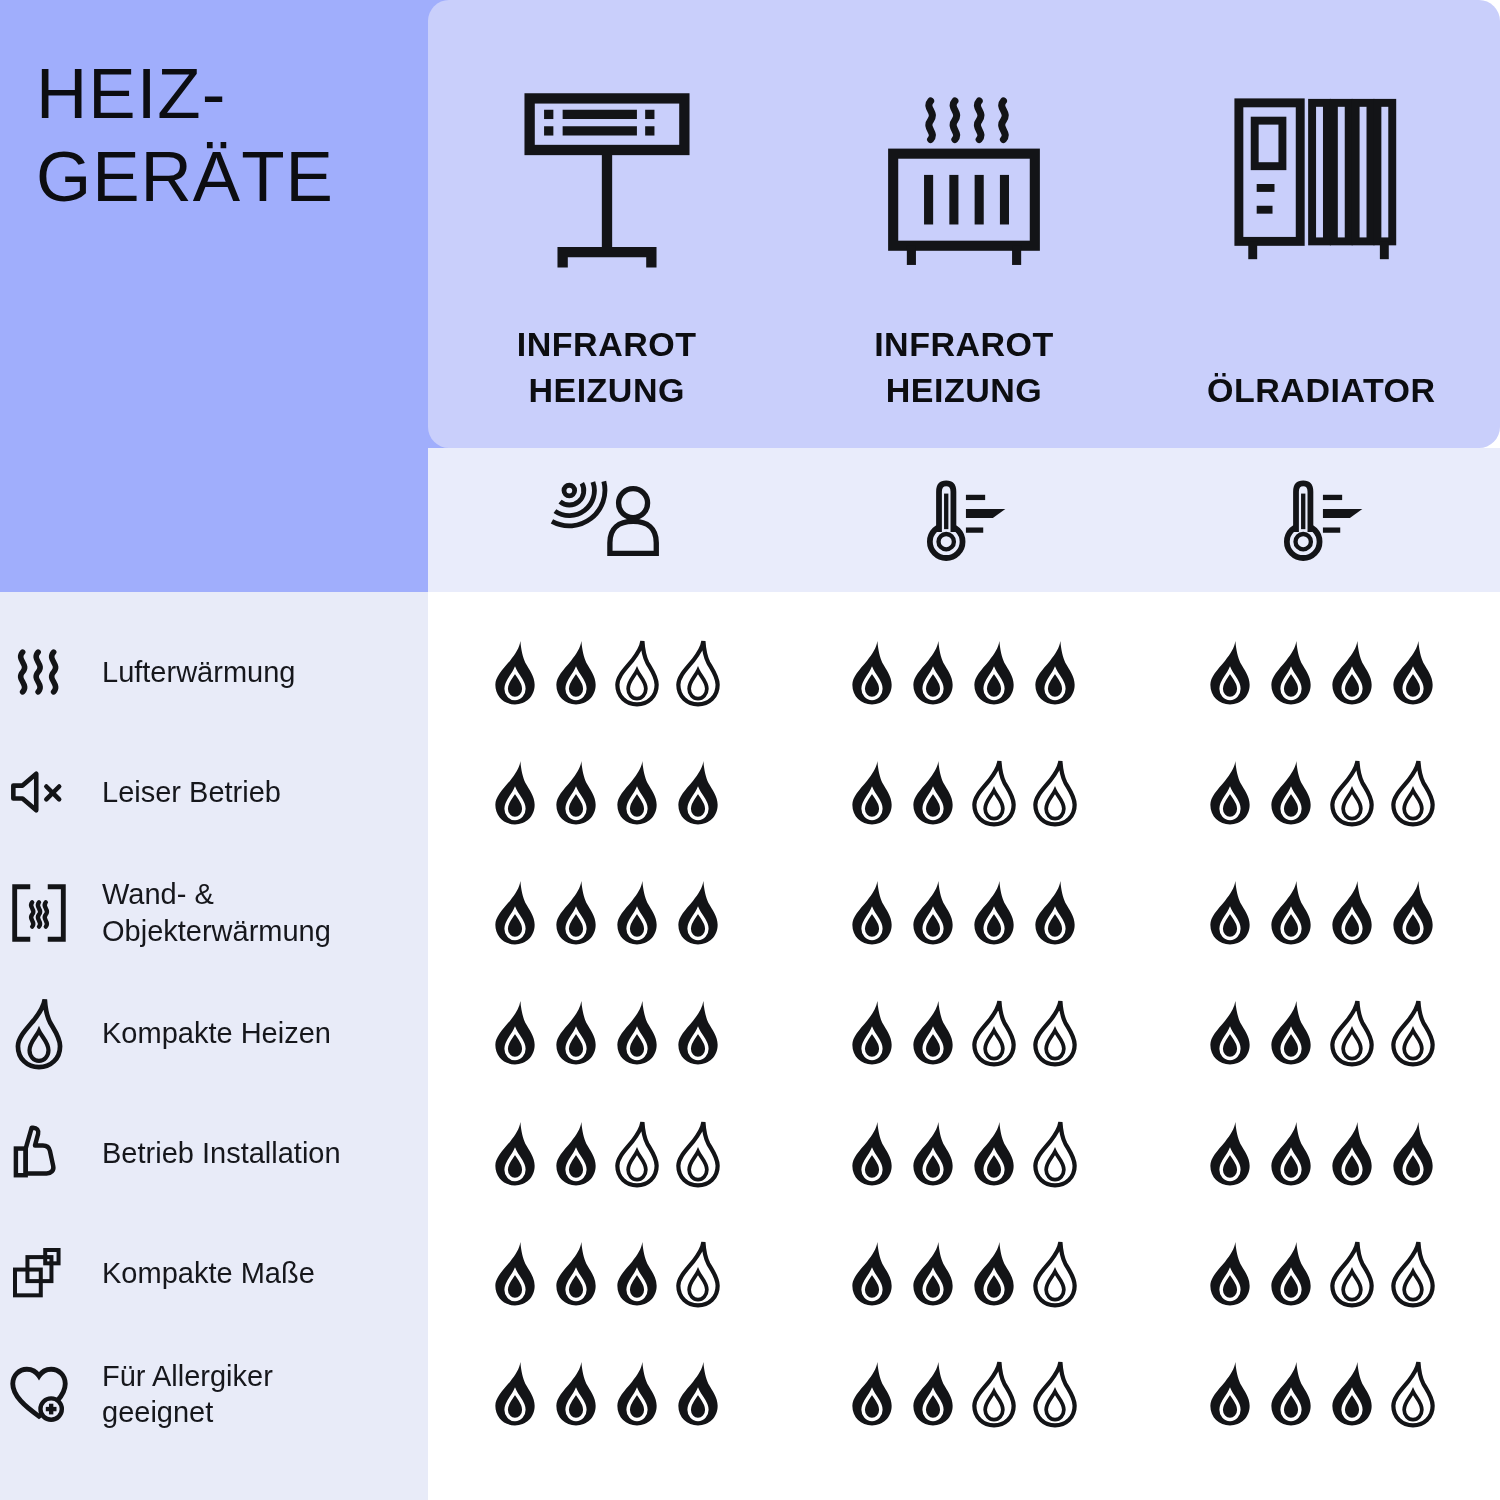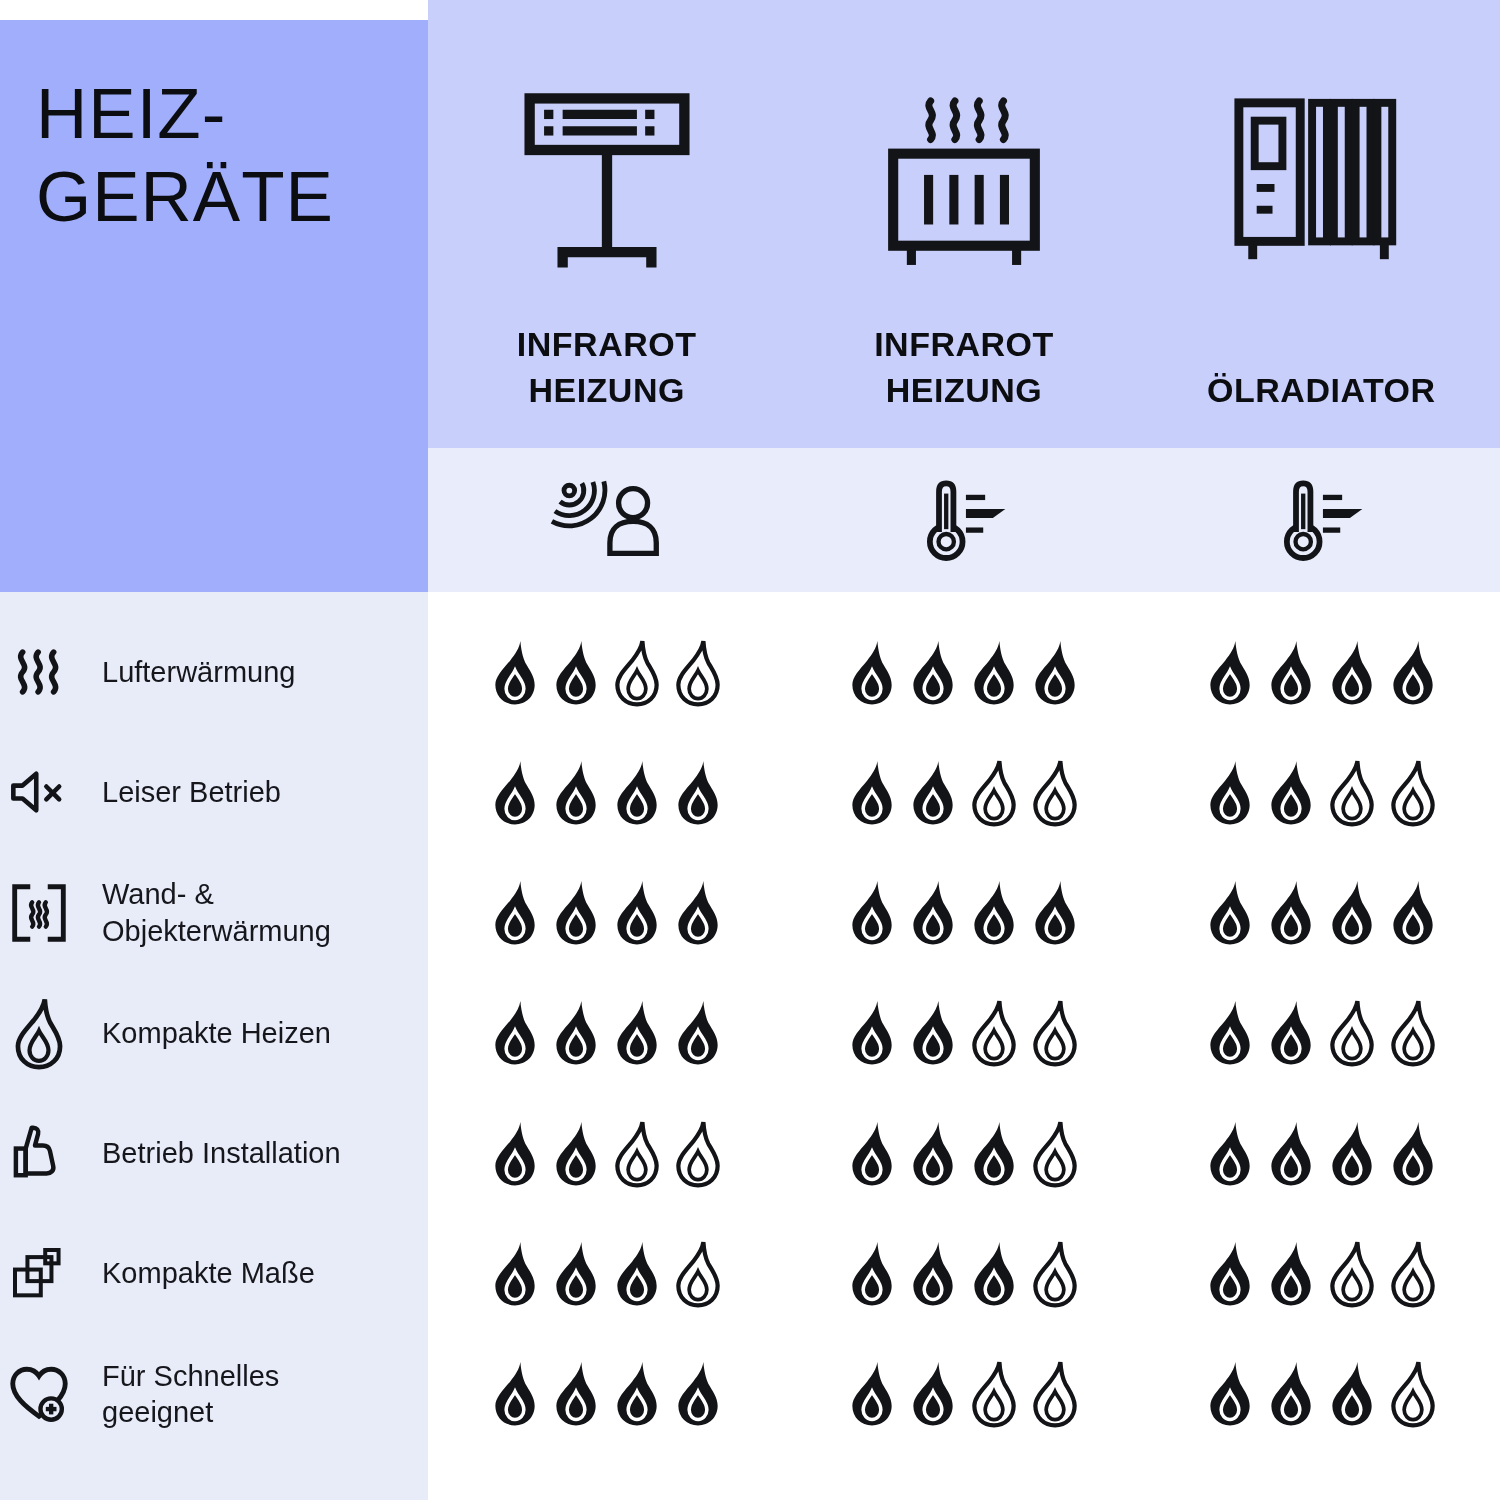--- a/index.html
+++ b/index.html
@@ -1,22 +1,22 @@
 <!DOCTYPE html>
 <html><head>
 <meta charset="utf-8">
 <style>
   html,body{margin:0;padding:0;background:#fff;}
   .page{position:relative;width:1500px;height:1500px;overflow:hidden;
         font-family:"Liberation Sans",sans-serif;color:#121318;}
-  .title-block{position:absolute;left:0;top:0;width:472px;height:592px;background:#a0aefc;margin-top:20px;}
+  .title-block{position:absolute;left:0;top:0;width:472px;height:592px;background:#a0aefc;}
   .page-title{margin:52px 0 0 36px;font-size:71px;font-weight:400;line-height:1.17;
               letter-spacing:1px;color:#0c0d11;white-space:pre-line;}
   .header{position:absolute;left:428px;top:0;width:1072px;height:448px;background:#c9cffb;
-          display:grid;grid-template-columns:repeat(3,1fr);}
+          display:grid;grid-template-columns:repeat(3,1fr);border-radius:21px;}
   .hcol{display:flex;flex-direction:column;align-items:center;justify-content:flex-end;
         padding-bottom:34px;}
   .dicon{height:195px;display:flex;align-items:center;justify-content:center;margin-bottom:40px;}
   .hlabel{height:94px;display:flex;flex-direction:column;justify-content:flex-end;
           text-align:center;font-size:34px;font-weight:700;line-height:1.35;
           letter-spacing:.5px;white-space:pre-line;color:#0c0d11;}
   .strip{position:absolute;left:428px;top:448px;width:1072px;height:144px;background:#e9ecfb;
          display:grid;grid-template-columns:repeat(3,1fr);}
   .scell{display:flex;align-items:center;justify-content:center;}
   .rail{position:absolute;left:0;top:592px;width:428px;height:908px;background:#e8ebf8;
@@ -197,21 +197,21 @@
   </div>
       <div class="feature-row">
     <div class="ficon">
           <svg width="70" height="70" viewBox="0 0 72 72">
    <path d="M36 59 C22 49 9 38 9 25.5 C9 17 15.5 10.5 23.5 10.5 C28.8 10.5 33.2 13 36 17.5 C38.8 13 43.2 10.5 48.5 10.5 C56.5 10.5 63 17 63 25.5 C63 38 50 49 36 59 Z" stroke="#131417" fill="none" stroke-width="5"></path>
    <circle cx="48.5" cy="51.5" r="11" fill="#e8ebf8" stroke="#131417" stroke-width="4.5"></circle>
    <line x1="48.5" y1="46" x2="48.5" y2="57" stroke="#131417" stroke-width="4.5"></line>
    <line x1="43" y1="51.5" x2="54" y2="51.5" stroke="#131417" stroke-width="4.5"></line>
           </svg>
         </div>
-    <div class="flabel">Für Schnelles
+    <div class="flabel">Für Allergiker
 geeignet</div>
   </div>
     </div>
   <div class="main">
       <div class="rating-row">
         <div class="rating-cell" aria-label="Lufterwärmung – INFRAROT HEIZUNG: 2/4">
           <svg width="56" height="69" viewBox="0 0 57 70">
         <path d="M34 3C33 10 29 16 23.5 23C15.5 32.5 8.5 39.5 8.5 47.5C8.5 59.5 17.5 67.5 28.5 67.5C39.5 67.5 48.5 59.5 48.5 47.5C48.5 39 43 32 39 25C36.5 20 34.5 11 34 3Z" fill="#131417"></path>
         <path d="M28.5 33C26 38.5 19.5 44 19.5 51.5C19.5 57 23.5 61.5 28.5 61.5C33.5 61.5 37.5 57 37.5 51.5C37.5 44 31 38.5 28.5 33Z" fill="#131417" stroke="#ffffff" stroke-width="3.6"></path>
           </svg>

